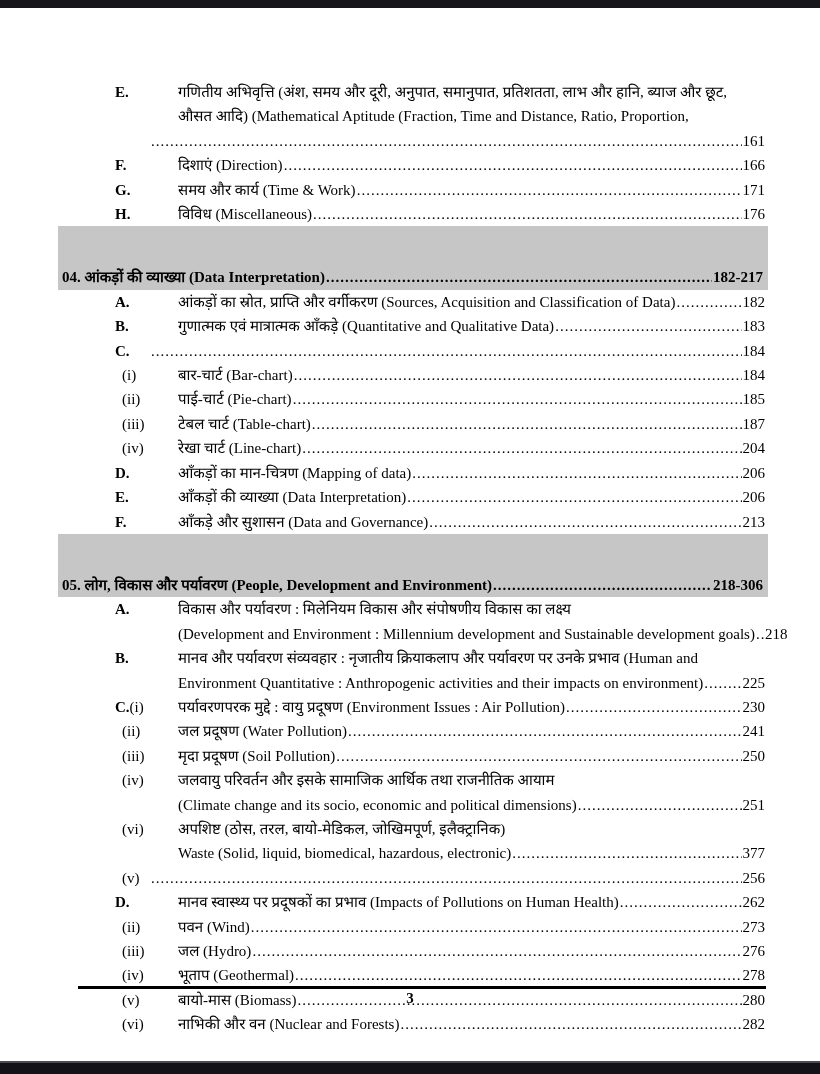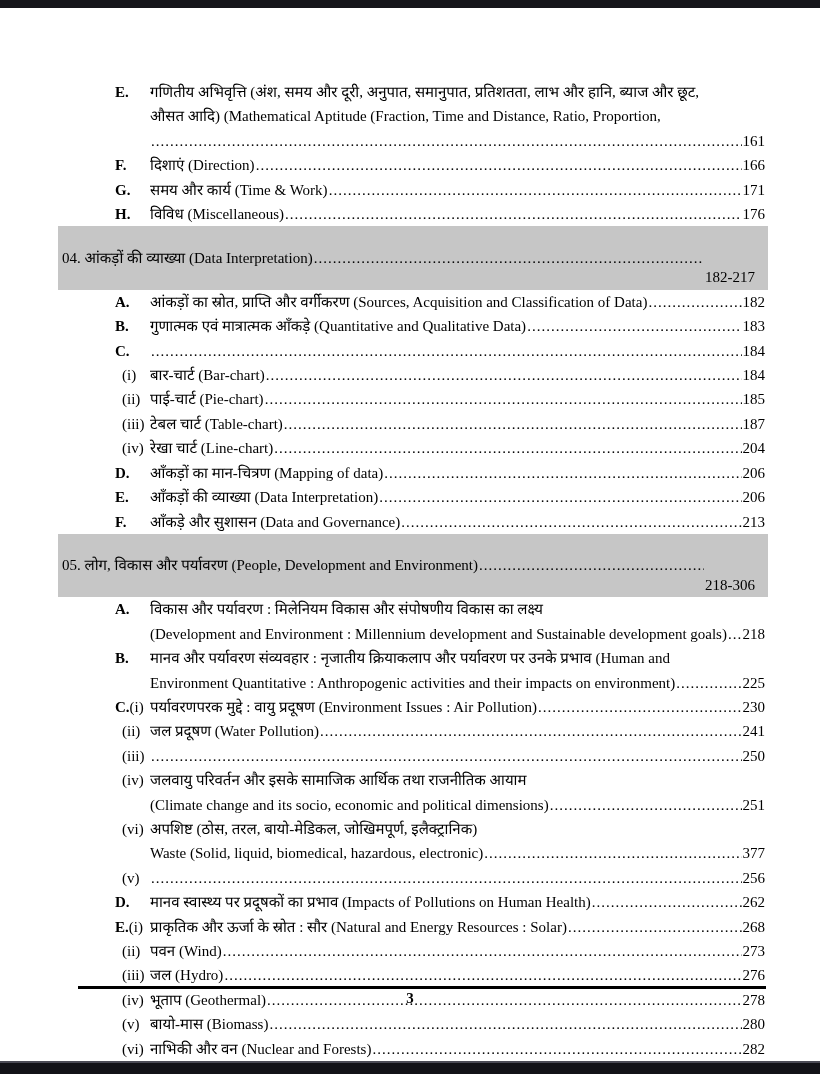--- a/index.html
+++ b/index.html
@@ -43,43 +43,43 @@
     width: 35px;
     box-sizing: border-box;
     font-weight: bold;
   }
   .row.sub .label {
     padding-left: 7px;
     font-weight: normal;
   }
   .row .label b { font-weight: bold; }
   .row .label span { font-weight: normal; }
-  .title { flex: 0 0 auto; }
+  .title { flex: 0 0 auto; margin-left: 28px; }
   .leader {
     flex: 1 1 auto;
     overflow: hidden;
     white-space: nowrap;
     min-width: 8px;
     margin: 0 1px;
   }
   .leader::after {
     content: "................................................................................................................................................................................................................................................................................................................................................................";
     letter-spacing: 1px;
   }
   .pnum { flex: 0 0 auto; }
   .header-row {
     display: flex;
-    align-items: center;
+    align-items: flex-end;
     line-height: 24.4px;
     font-size: 15px;
-    font-weight: normal;
+    font-weight: bold;
     background: #c6c6c6;
     margin-left: 58px;
     margin-right: 52px;
-    padding: 0 13px 0 4px;
+    padding: 0 5px 0 4px;
     white-space: nowrap;
   }
   .h-title { flex: 0 0 auto; }
   .h-page { flex: 0 0 auto; margin-top: 39px; }
   .footer-rule {
     position: absolute;
     top: 986px; left: 78px;
     width: 688px; height: 0;
     border-top: 3px solid #000;
   }
@@ -225,20 +225,21 @@
         <span class="pnum">230</span>
       </div>
       <div class="row sub">
         <span class="label"><b></b><span>(ii)</span></span>
         <span class="title">जल प्रदूषण (Water Pollution)</span>
         <span class="leader"></span>
         <span class="pnum">241</span>
       </div>
       <div class="row sub">
         <span class="label"><b></b><span>(iii)</span></span>
+        <span class="title">मृदा प्रदूषण (Soil Pollution)</span>
         <span class="leader"></span>
         <span class="pnum">250</span>
       </div>
       <div class="row sub">
         <span class="label"><b></b><span>(iv)</span></span>
         <span class="title">जलवायु परिवर्तन और इसके सामाजिक आर्थिक तथा राजनीतिक आयाम</span>
       </div>
       <div class="row sub">
         <span class="label"></span>
         <span class="title">(Climate change and its socio, economic and political dimensions)</span>
@@ -258,26 +259,20 @@
       <div class="row sub">
         <span class="label"><b></b><span>(v)</span></span>
         <span class="leader"></span>
         <span class="pnum">256</span>
       </div>
       <div class="row">
         <span class="label"><b>D.</b><span></span></span>
         <span class="title">मानव स्वास्थ्य पर प्रदूषकों का प्रभाव (Impacts of Pollutions on Human Health)</span>
         <span class="leader"></span>
         <span class="pnum">262</span>
-      </div>
-      <div class="row">
-        <span class="label"><b>E.</b><span>(i)</span></span>
-        <span class="title">प्राकृतिक और ऊर्जा के स्रोत : सौर (Natural and Energy Resources : Solar)</span>
-        <span class="leader"></span>
-        <span class="pnum">268</span>
       </div>
       <div class="row sub">
         <span class="label"><b></b><span>(ii)</span></span>
         <span class="title">पवन (Wind)</span>
         <span class="leader"></span>
         <span class="pnum">273</span>
       </div>
       <div class="row sub">
         <span class="label"><b></b><span>(iii)</span></span>
         <span class="title">जल (Hydro)</span>

